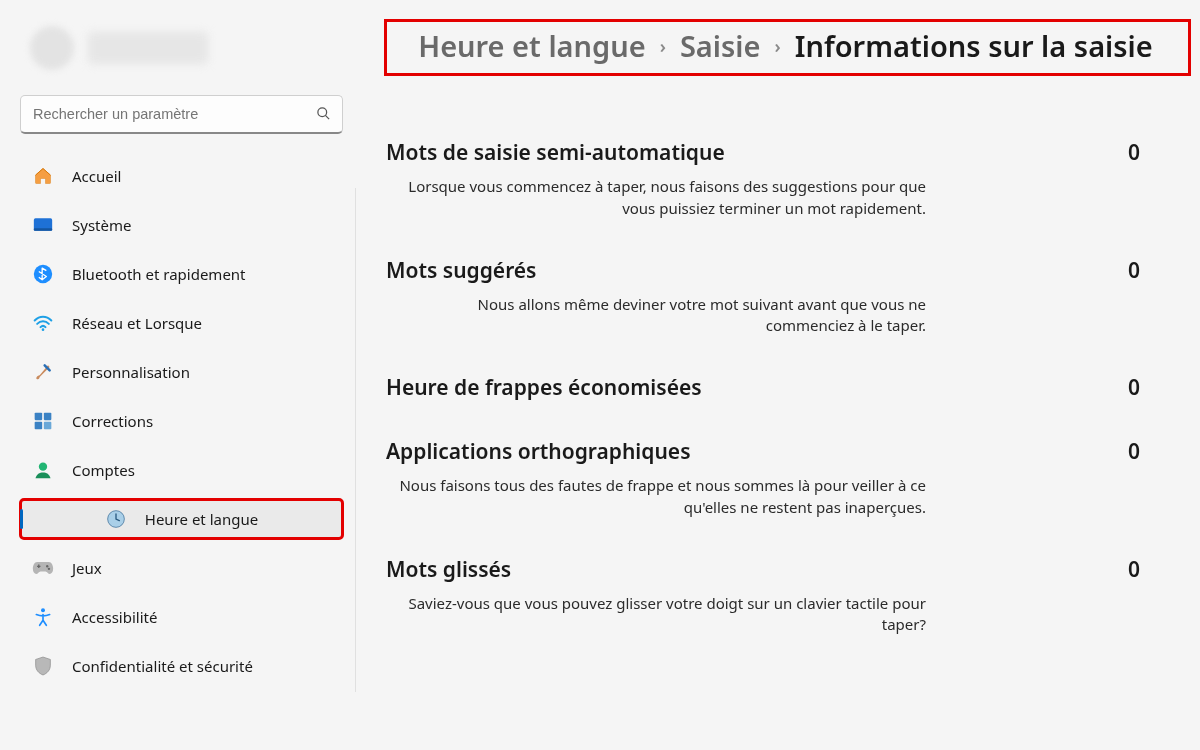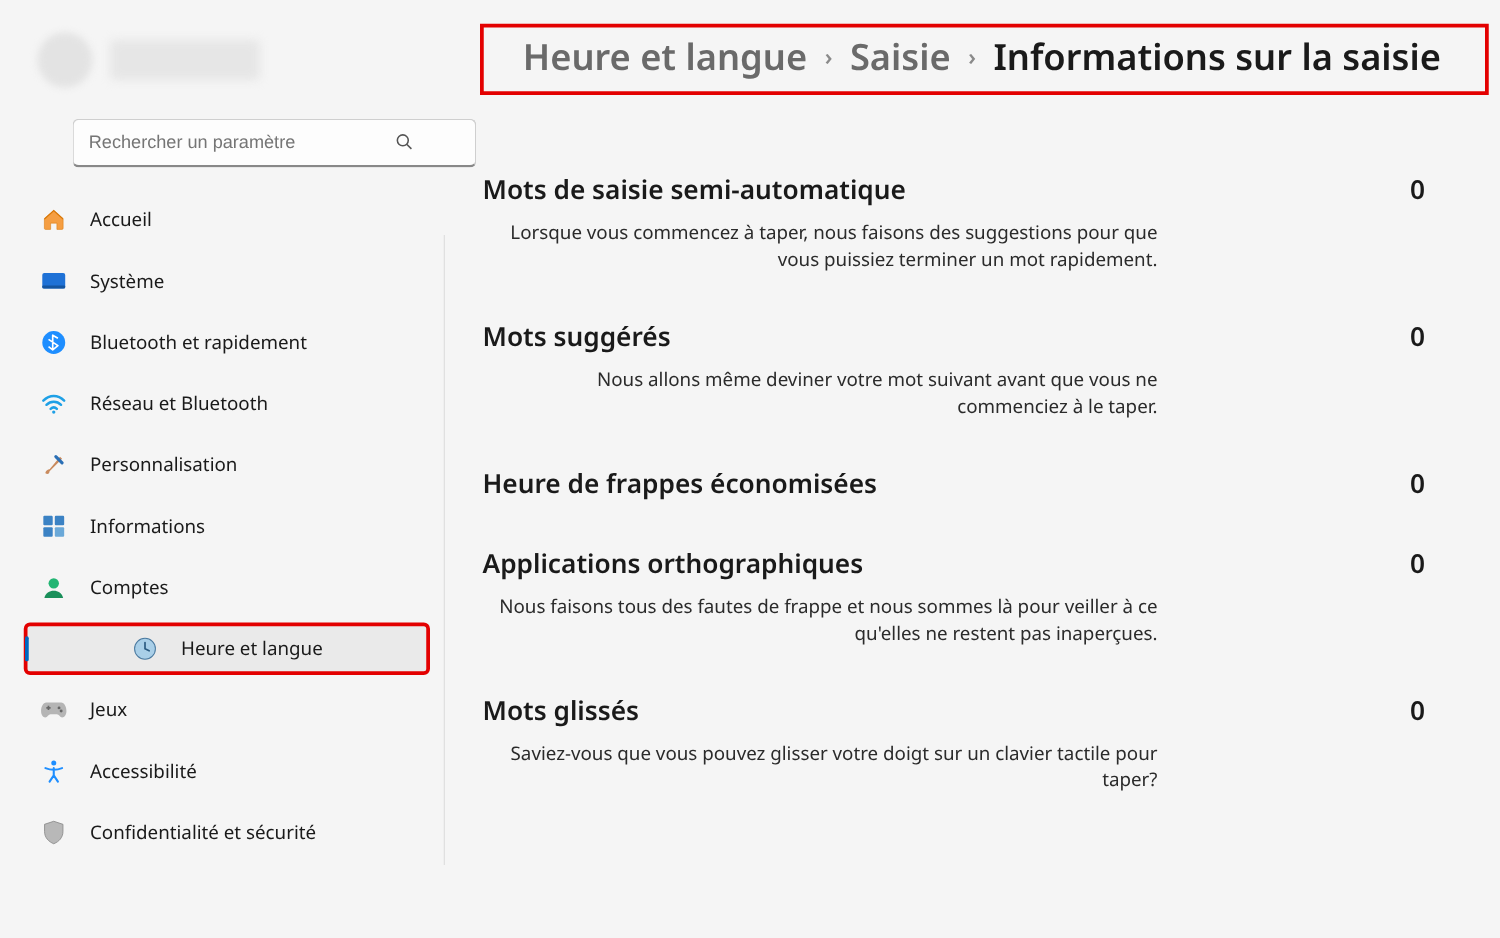--- a/index.html
+++ b/index.html
@@ -43,21 +43,20 @@
     width: 100%;
     height: 39px;
     border: 1px solid #cfcfcf;
     border-bottom: 2px solid #888;
     border-radius: 5px;
     background: #fdfdfd;
     padding: 0 36px 0 12px;
     font-size: 14.5px;
     color: #000000;
     outline: none;
-    margin-left: 38px;
   }
   .search-icon {
     position: absolute;
     right: 12px;
     top: 50%;
     transform: translateY(-50%);
     color: #555;
   }
   .nav {
     display: flex;
@@ -213,21 +212,21 @@
         <span>Bluetooth et rapidement</span>
       </div>
 
       <div class="nav-item">
         <span class="nav-icon">
           <svg width="20" height="20" viewBox="0 0 24 24">
               <path d="M2 9c6-6 14-6 20 0M5 13c4-4 10-4 14 0M9 17c2-2 4-2 6 0" fill="none" stroke="#1ea0e6" stroke-width="2.4" stroke-linecap="round"></path>
               <circle cx="12" cy="20" r="1.6" fill="#1ea0e6"></circle>
             </svg>
         </span>
-        <span>Réseau et Bluetooth</span>
+        <span>Réseau et Lorsque</span>
       </div>
 
       <div class="nav-item">
         <span class="nav-icon">
           <svg width="20" height="20" viewBox="0 0 24 24">
               <path d="M4 20c0-3 3-4 4-4l10-12 2 2L8 18c0 1-1 4-4 2z" fill="#c98b5e"></path>
               <path d="M14 4l6 6" stroke="#2a6fb5" stroke-width="3" stroke-linecap="round"></path>
             </svg>
         </span>
         <span>Personnalisation</span>
@@ -235,21 +234,21 @@
 
       <div class="nav-item">
         <span class="nav-icon">
           <svg width="20" height="20" viewBox="0 0 24 24">
               <rect x="2" y="2" width="9" height="9" rx="1" fill="#3b82c4"></rect>
               <rect x="13" y="2" width="9" height="9" rx="1" fill="#3b82c4"></rect>
               <rect x="2" y="13" width="9" height="9" rx="1" fill="#3b82c4"></rect>
               <rect x="13" y="13" width="9" height="9" rx="1" fill="#6aa8d8"></rect>
             </svg>
         </span>
-        <span>Informations</span>
+        <span>Corrections</span>
       </div>
 
       <div class="nav-item">
         <span class="nav-icon">
           <svg width="20" height="20" viewBox="0 0 24 24">
               <circle cx="12" cy="8" r="5" fill="#22b573"></circle>
               <path d="M3 22c1-5 5-7 9-7s8 2 9 7z" fill="#1a8f5a"></path>
             </svg>
         </span>
         <span>Comptes</span>

